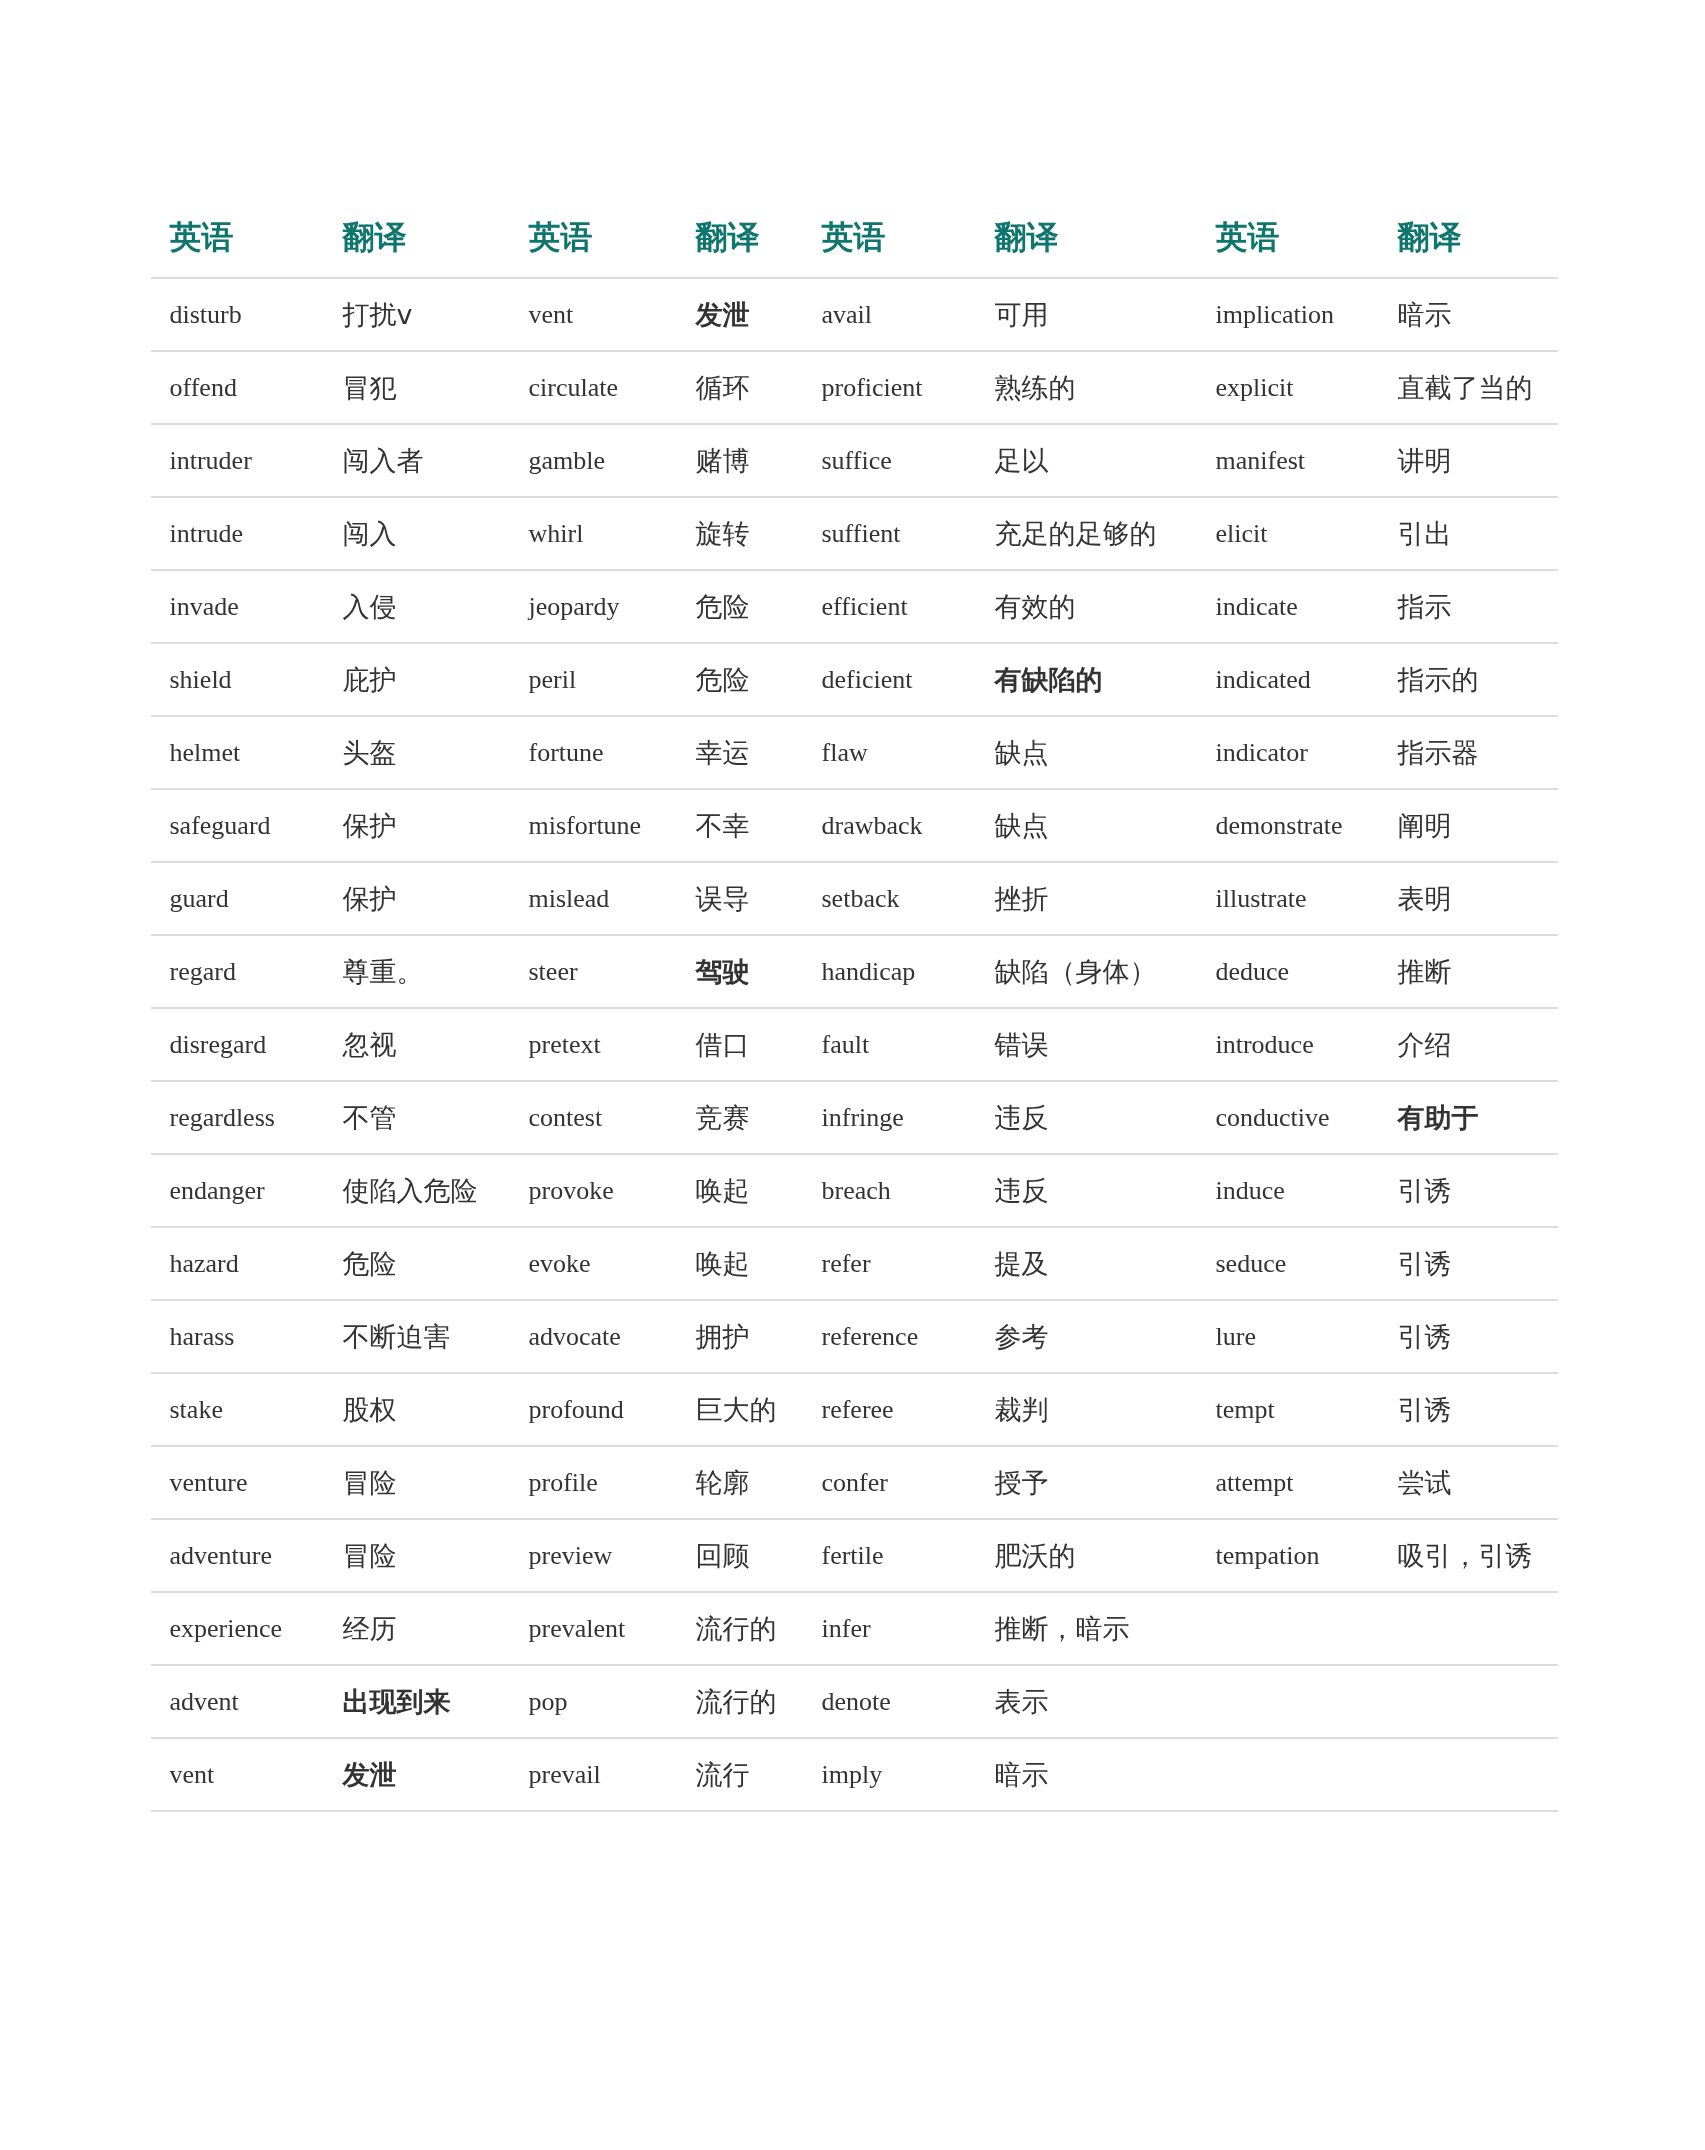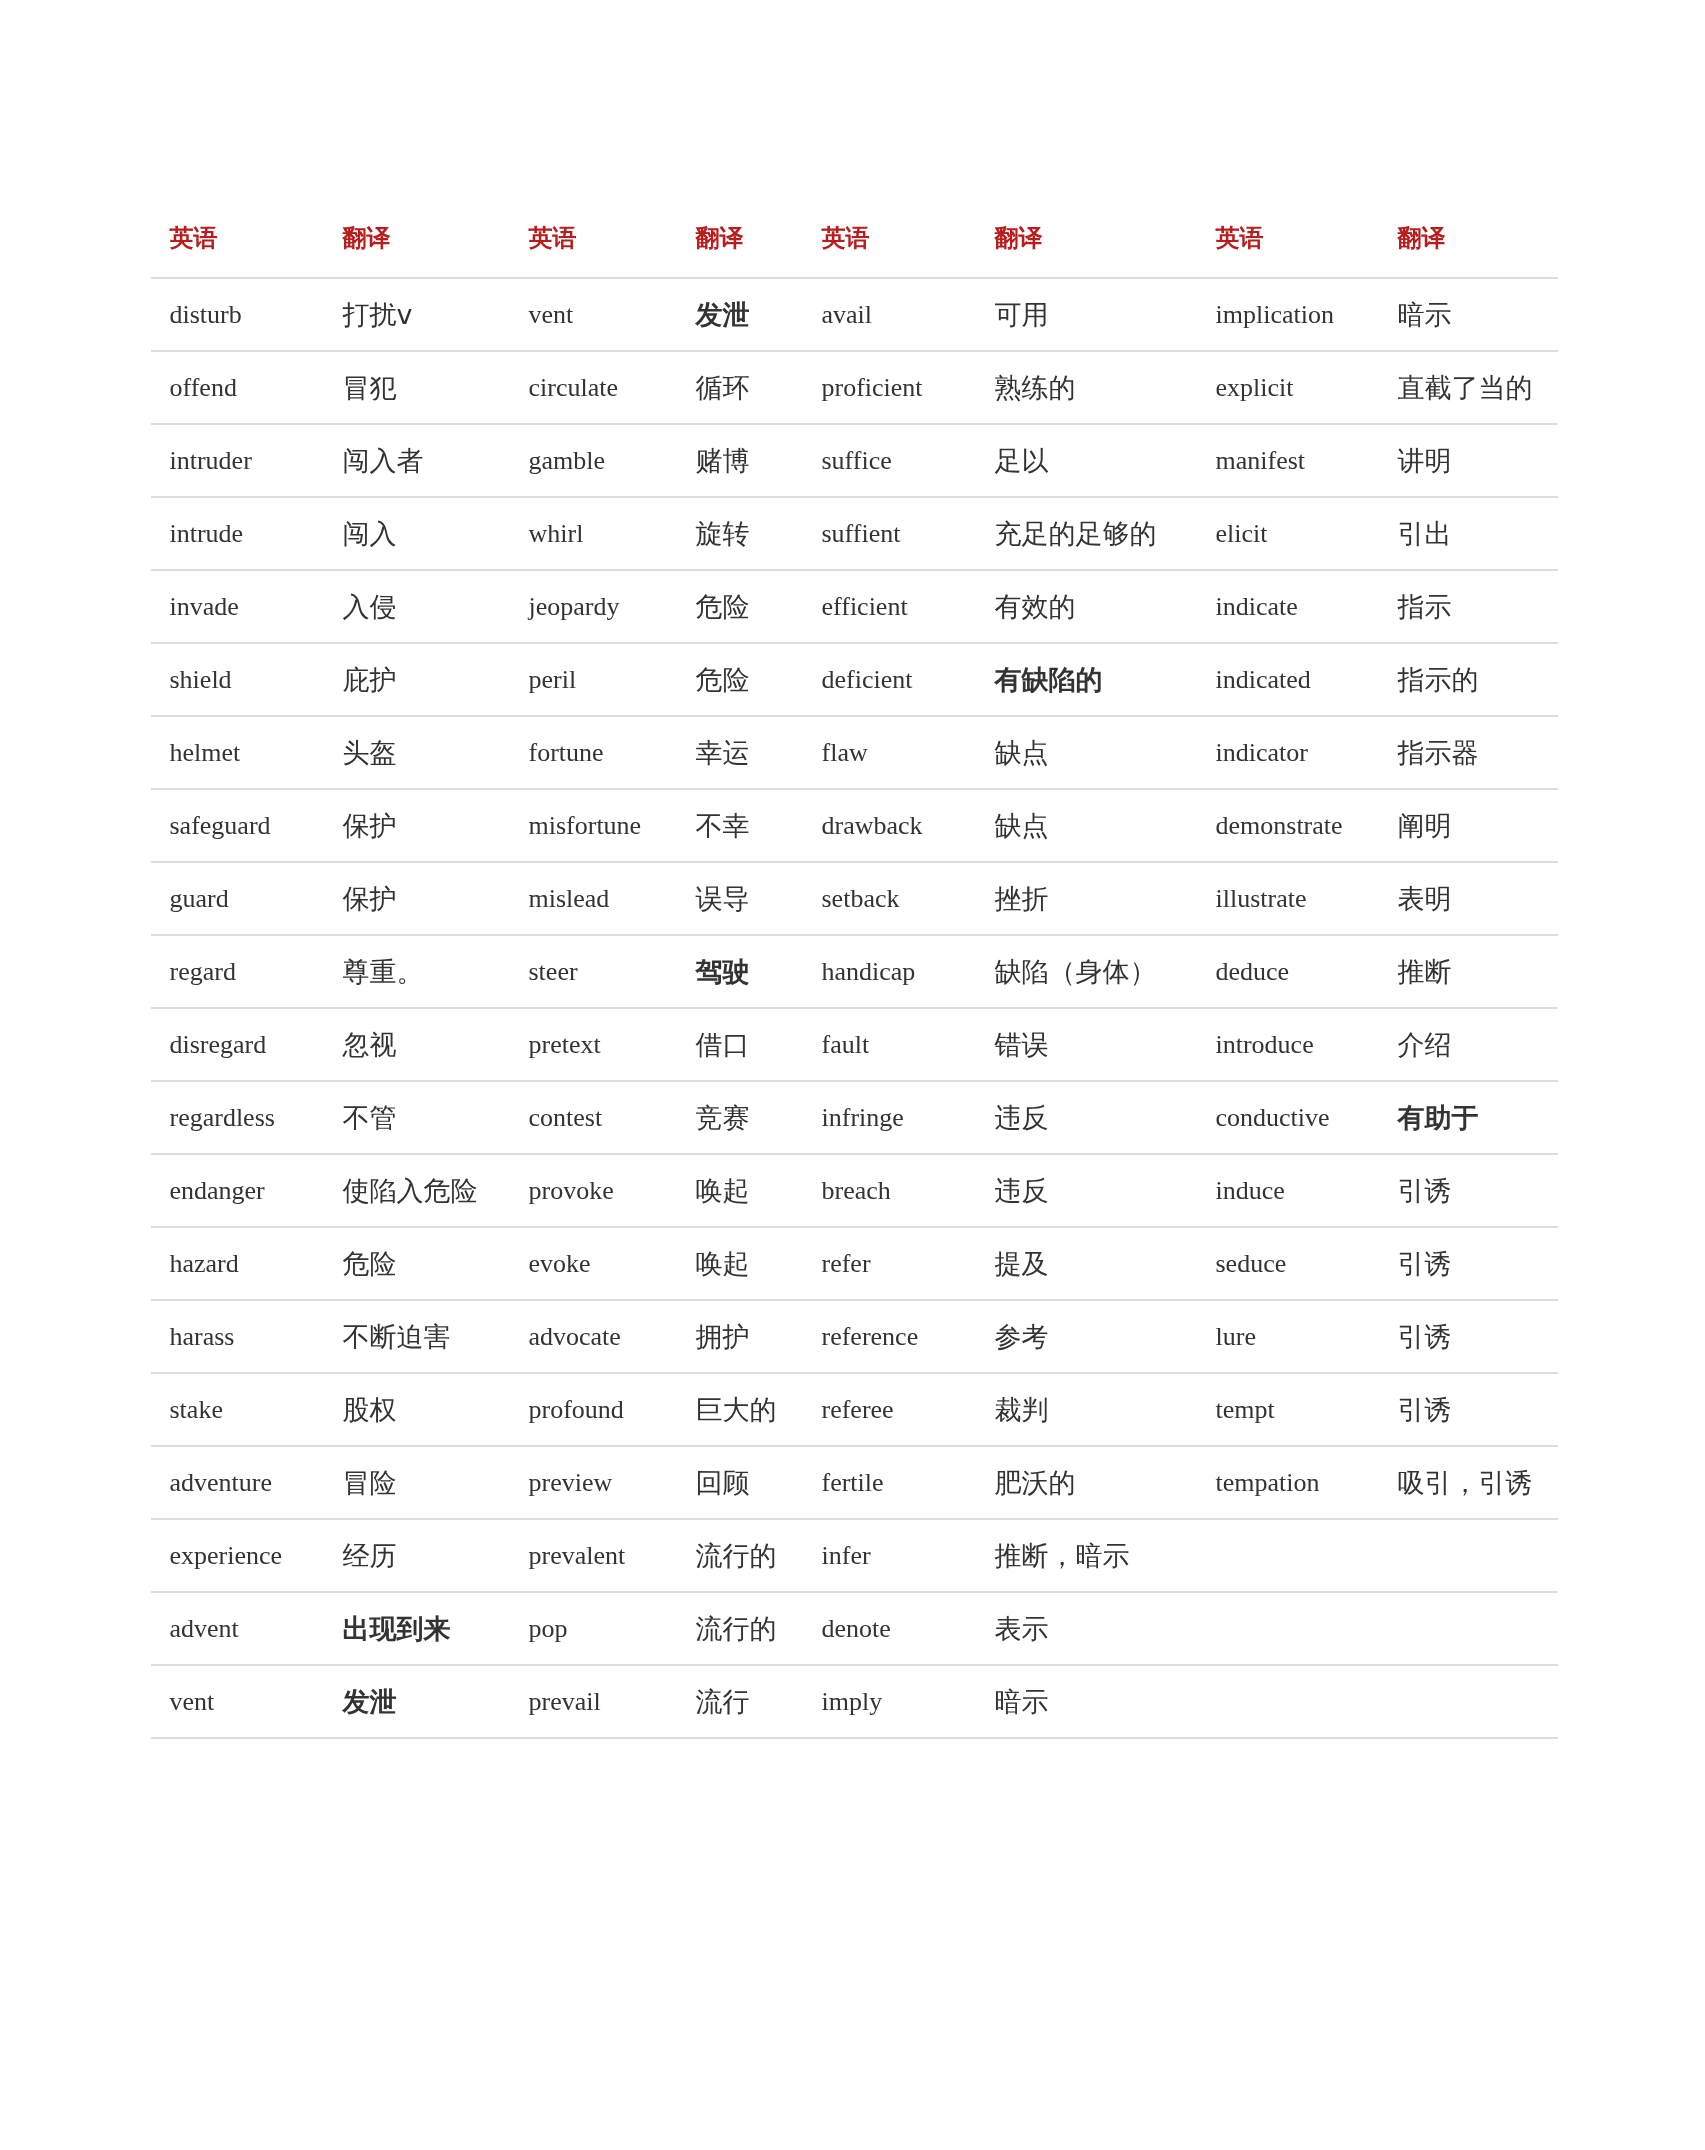--- a/index.html
+++ b/index.html
@@ -27,22 +27,22 @@
     text-align: left;
     vertical-align: middle;
     padding: 0 0 0 18.5px;
     white-space: nowrap;
     overflow: visible;
   }
   .vocab-table thead th {
     height: 79px;
     font-family: "DejaVu Sans", sans-serif;
     font-weight: bold;
-    font-size: 24px;
-    color: #b91c1c;
+    font-size: 32px;
+    color: #0f766e;
     border-bottom: 2.6px solid #dddddd;
   }
   .vocab-table tbody td {
     height: 71px;
     border-bottom: 2.6px solid #dddddd;
   }
   .vocab-table td.en {
     font-family: "Liberation Serif", "DejaVu Serif", serif;
     font-size: 26px;
     color: #333333;
@@ -245,20 +245,30 @@
         <td class="en">stake</td>
         <td class="zh">股权</td>
         <td class="en">profound</td>
         <td class="zh">巨大的</td>
         <td class="en">referee</td>
         <td class="zh">裁判</td>
         <td class="en">tempt</td>
         <td class="zh">引诱</td>
       </tr>
       <tr>
+        <td class="en">venture</td>
+        <td class="zh">冒险</td>
+        <td class="en">profile</td>
+        <td class="zh">轮廓</td>
+        <td class="en">confer</td>
+        <td class="zh">授予</td>
+        <td class="en">attempt</td>
+        <td class="zh">尝试</td>
+      </tr>
+      <tr>
         <td class="en">adventure</td>
         <td class="zh">冒险</td>
         <td class="en">preview</td>
         <td class="zh">回顾</td>
         <td class="en">fertile</td>
         <td class="zh">肥沃的</td>
         <td class="en">tempation</td>
         <td class="zh">吸引，引诱</td>
       </tr>
       <tr>

